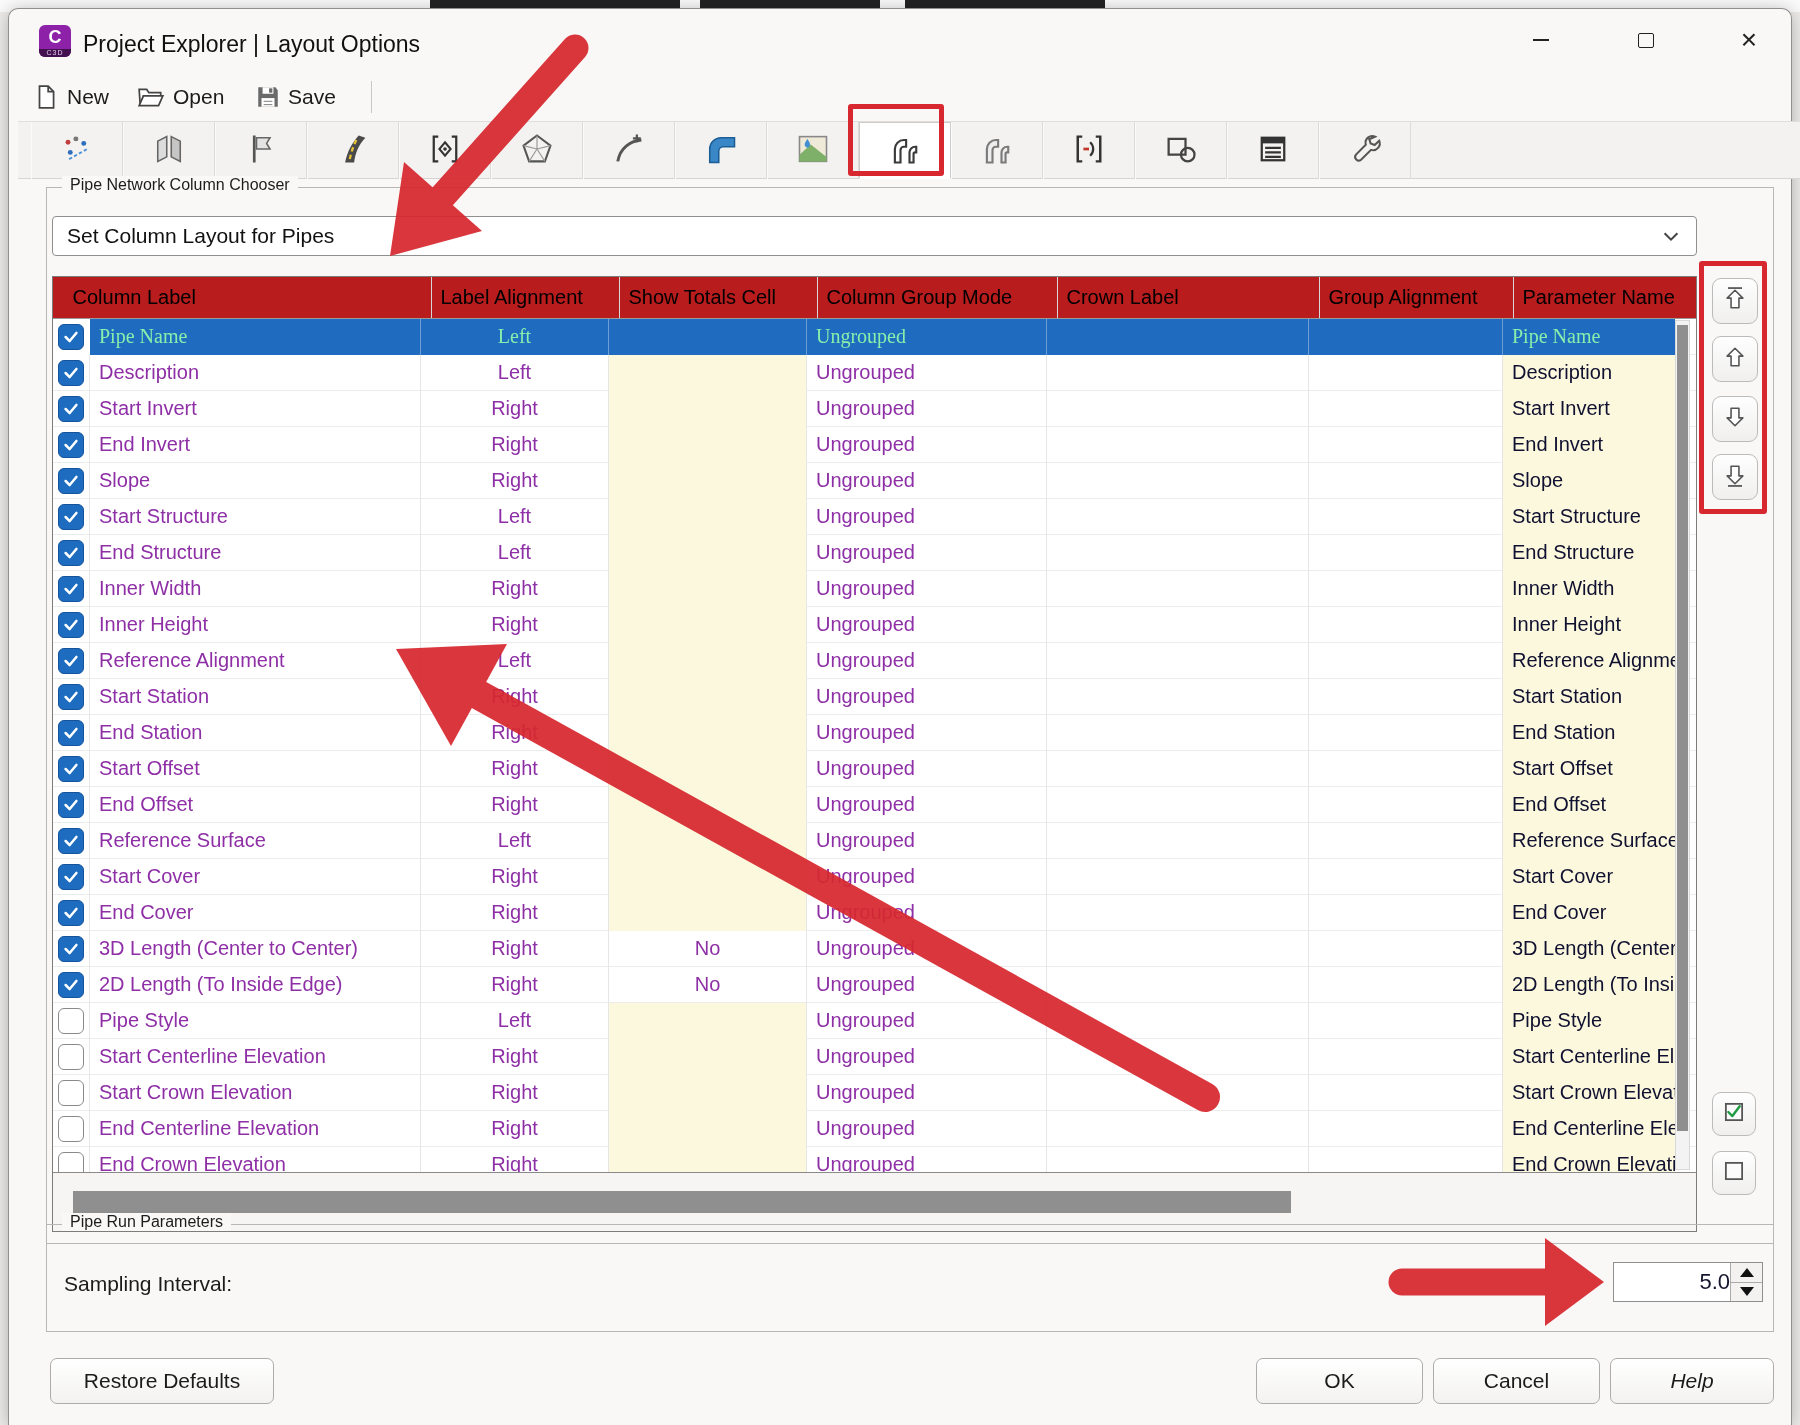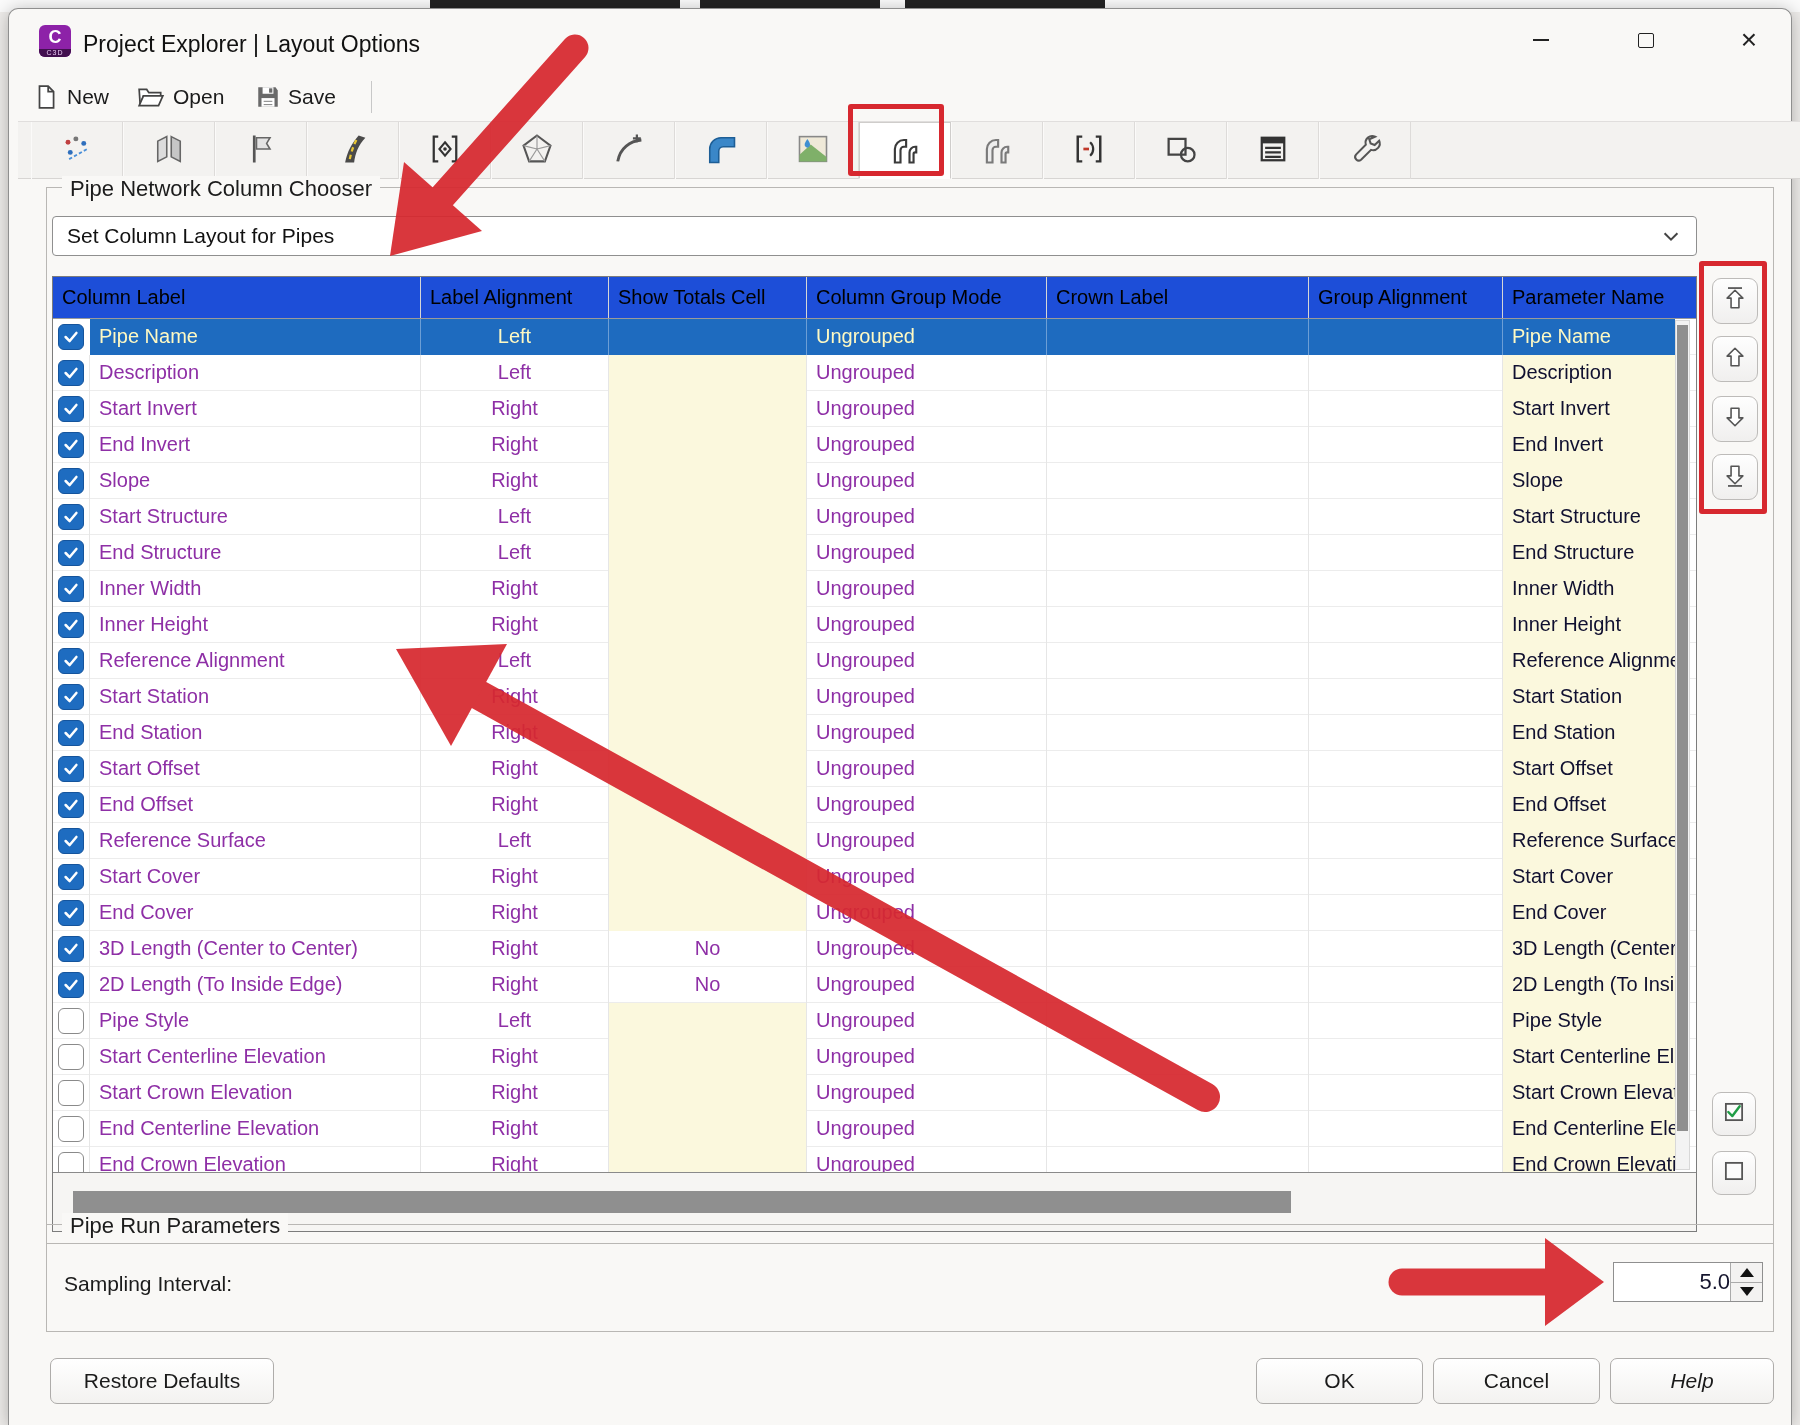--- a/index.html
+++ b/index.html
@@ -42,33 +42,33 @@
   .tabstrip { position:absolute; left:9px; top:112px; width:1782px; height:58px;
     background:#f3f2f0; border-top:1px solid #e0dedd; border-bottom:1px solid #d7d5d3; }
   .tabs { position:absolute; left:13px; top:0; height:57px; display:flex; }
   .tab { width:92px; height:57px; display:flex; align-items:center; justify-content:center;
     border-right:1px solid #dddbd9; border-left:1px solid #fbfaf9; background:transparent; }
   .tab.selected { background:#ffffff; border:1px solid #cfcdcb; border-bottom:1px solid #fff; }
   .tab svg { width:36px; height:36px; }
 
   
   .groupbox { position:absolute; border:1px solid #b9b7b4; background:transparent; }
-  .groupbox-label { position:absolute; background:#f9f8f6; padding:0 8px; font-size:22px; color:#1c1c1c; z-index:2; }
+  .groupbox-label { position:absolute; background:#f9f8f6; padding:0 8px; font-size:16px; color:#1c1c1c; z-index:2; }
 
   
   .dropdown { position:absolute; left:52px; top:216px; width:1645px; height:40px;
     background:#fff; border:1px solid #8f8f8f; border-radius:4px;
     display:flex; align-items:center; }
   .dropdown .val { padding-left:14px; font-size:21px; color:#111; flex:1; }
   .dropdown svg { width:22px; height:22px; margin-right:14px; }
 
   
   .table-outer { position:absolute; left:52px; top:276px; width:1645px; height:956px;
     background:#fff; border:1px solid #7c7c7c; }
-  .thead { display:flex; height:42px; border-bottom:1px solid #9a9a9a; background:#1d4ed8; }
+  .thead { display:flex; height:42px; border-bottom:1px solid #9a9a9a; background:#b91c1c;justify-content:center; }
   .th { font-size:20px; color:#000; line-height:40px; padding-left:9px;
     border-right:1px solid #d6d6d6; overflow:hidden; white-space:nowrap; }
   .rows-viewport { position:relative; height:854px; overflow:hidden; border-bottom:1px solid #8a8a8a; }
   .trow { display:flex; height:36px; border-bottom:1px solid #ececec; background:#fff; }
   .cell { height:36px; line-height:35px; font-size:20px; border-right:1px solid #e6e6e6;
     overflow:hidden; white-space:nowrap; }
   .purple { color:#8e2fa6; }
   .dark { color:#101030; }
   .ctr { text-align:center; }
   .padl { padding-left:9px; }
@@ -81,21 +81,21 @@
   .c-glabel { width:262px; }
   .c-galign { width:194px; }
   .c-param { width:172px; border-right:none; }
   .h-label { width:368px; }
   .h-align { width:188px; }
   .h-totals { width:198px; }
   .h-gmode { width:240px; }
   .h-glabel { width:262px; }
   .h-galign { width:194px; }
   .h-param { width:172px; border-right:none; }
-  .trow.sel .cell { background:#1e6bbf; color:#fef9c3; border-right-color:rgba(255,255,255,.35); }
+  .trow.sel .cell { background:#1e6bbf; color:#86efac; border-right-color:rgba(255,255,255,.35);font-family:Liberation Serif, serif; }
   .trow.sel .c-gutter { background:#fff; }
   .cb { width:26px; height:26px; border-radius:6px; border:1px solid #8a8a8a; background:#fff;
     display:flex; align-items:center; justify-content:center; }
   .cb.on { background:#1e6cc0; border-color:#15549c; }
   .cb svg { width:18px; height:18px; }
 
   
   .vscroll { position:absolute; right:6px; top:43px; width:15px; height:852px;
     background:#f3f3f3; border:1px solid #d8d8d8; }
   .vthumb { position:absolute; left:1px; top:4px; width:11px; height:806px; background:#8f8f8f; }

